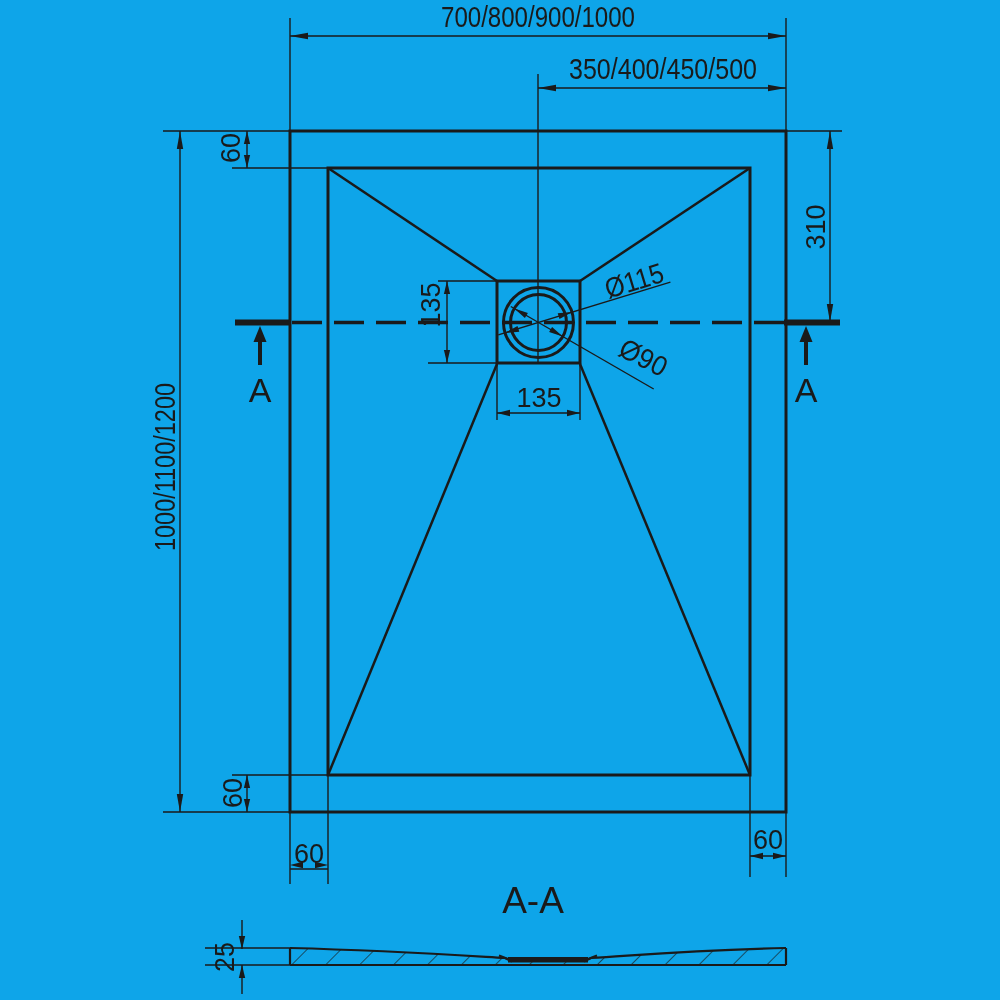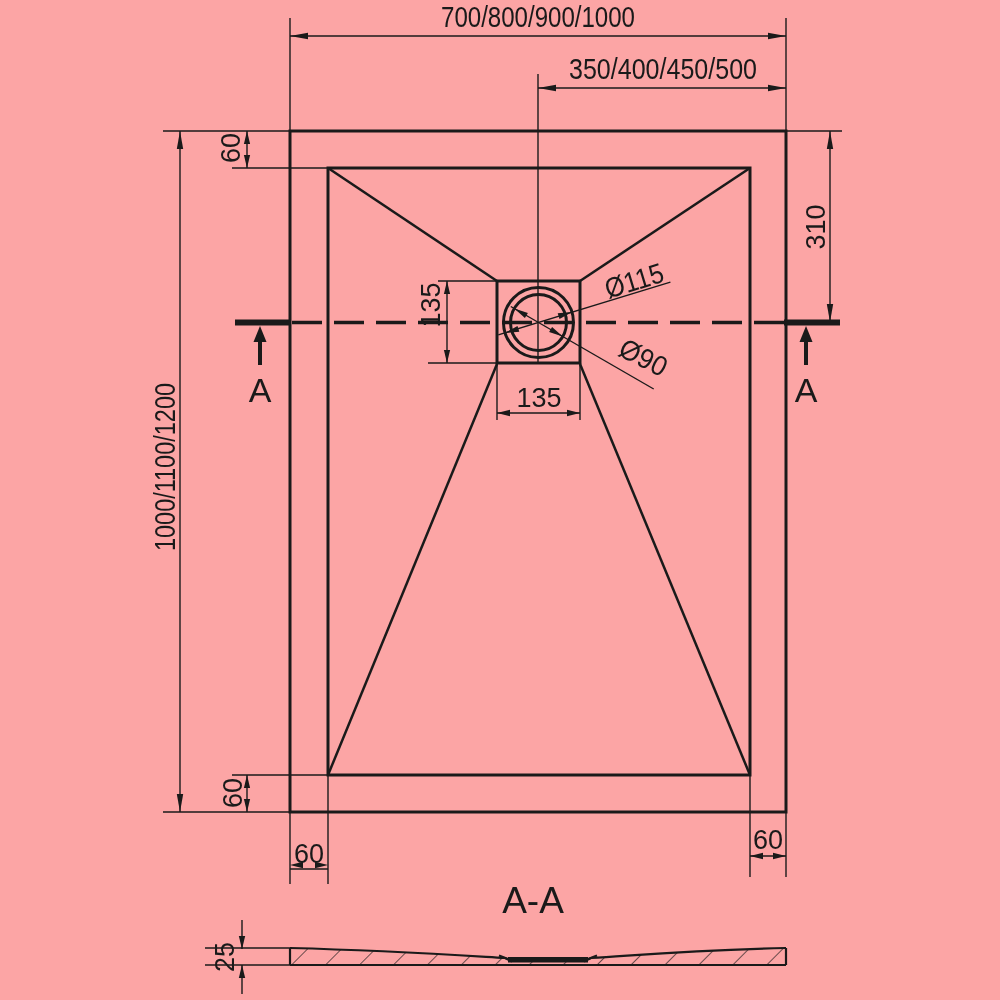--- a/index.html
+++ b/index.html
@@ -1,16 +1,16 @@
 <!DOCTYPE html>
 <html><head>
 <meta charset="utf-8">
 <style>
   html,body{margin:0;padding:0;background:#fff;}
-  .page{position:relative;width:1000px;height:1000px;background:#fca5a5;overflow:hidden;}
+  .page{position:relative;width:1000px;height:1000px;background:#0ea5e9;overflow:hidden;}
   svg{display:block;}
   text{font-family:"Liberation Sans", sans-serif;fill:#1a1a1a;}
   .dimtxt{font-size:27px;}
   .bigtxt{font-size:29px;}
   .sectxt{font-size:34px;}
   .titletxt{font-size:37px;}
   .diatxt{font-size:28px;}
   .thin{stroke:#1a1a1a;stroke-width:1.4;fill:none;}
   .mid{stroke:#1a1a1a;stroke-width:2.5;fill:none;}
   .main{stroke:#1a1a1a;stroke-width:3;fill:none;}

